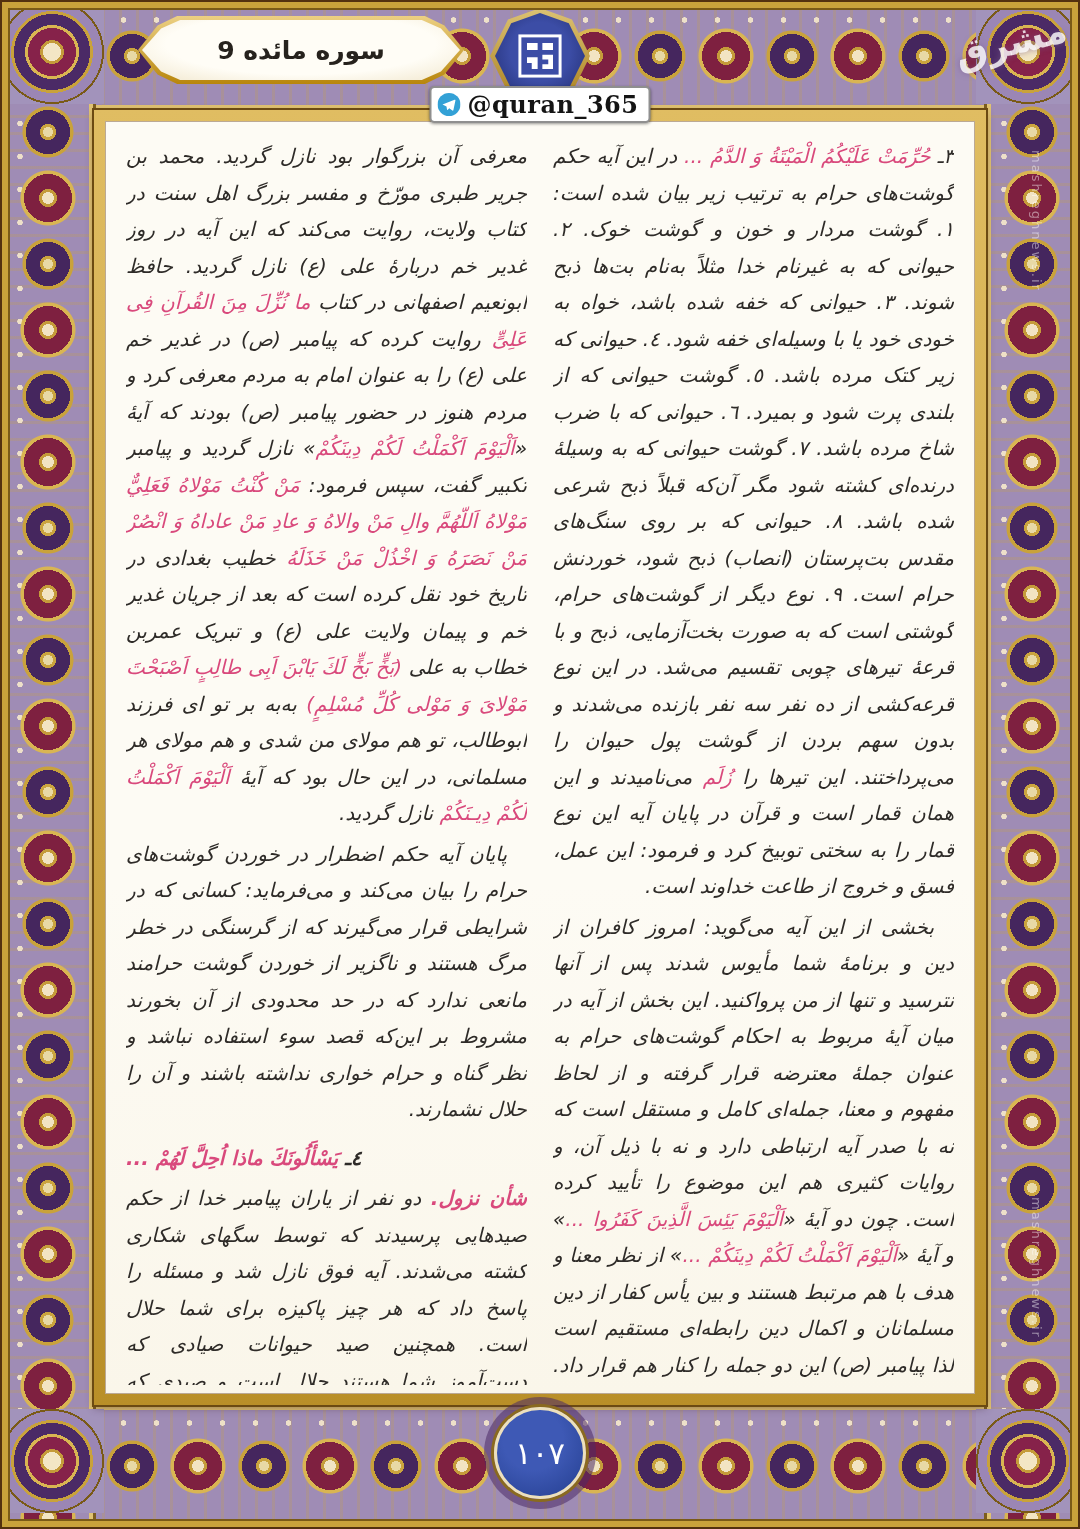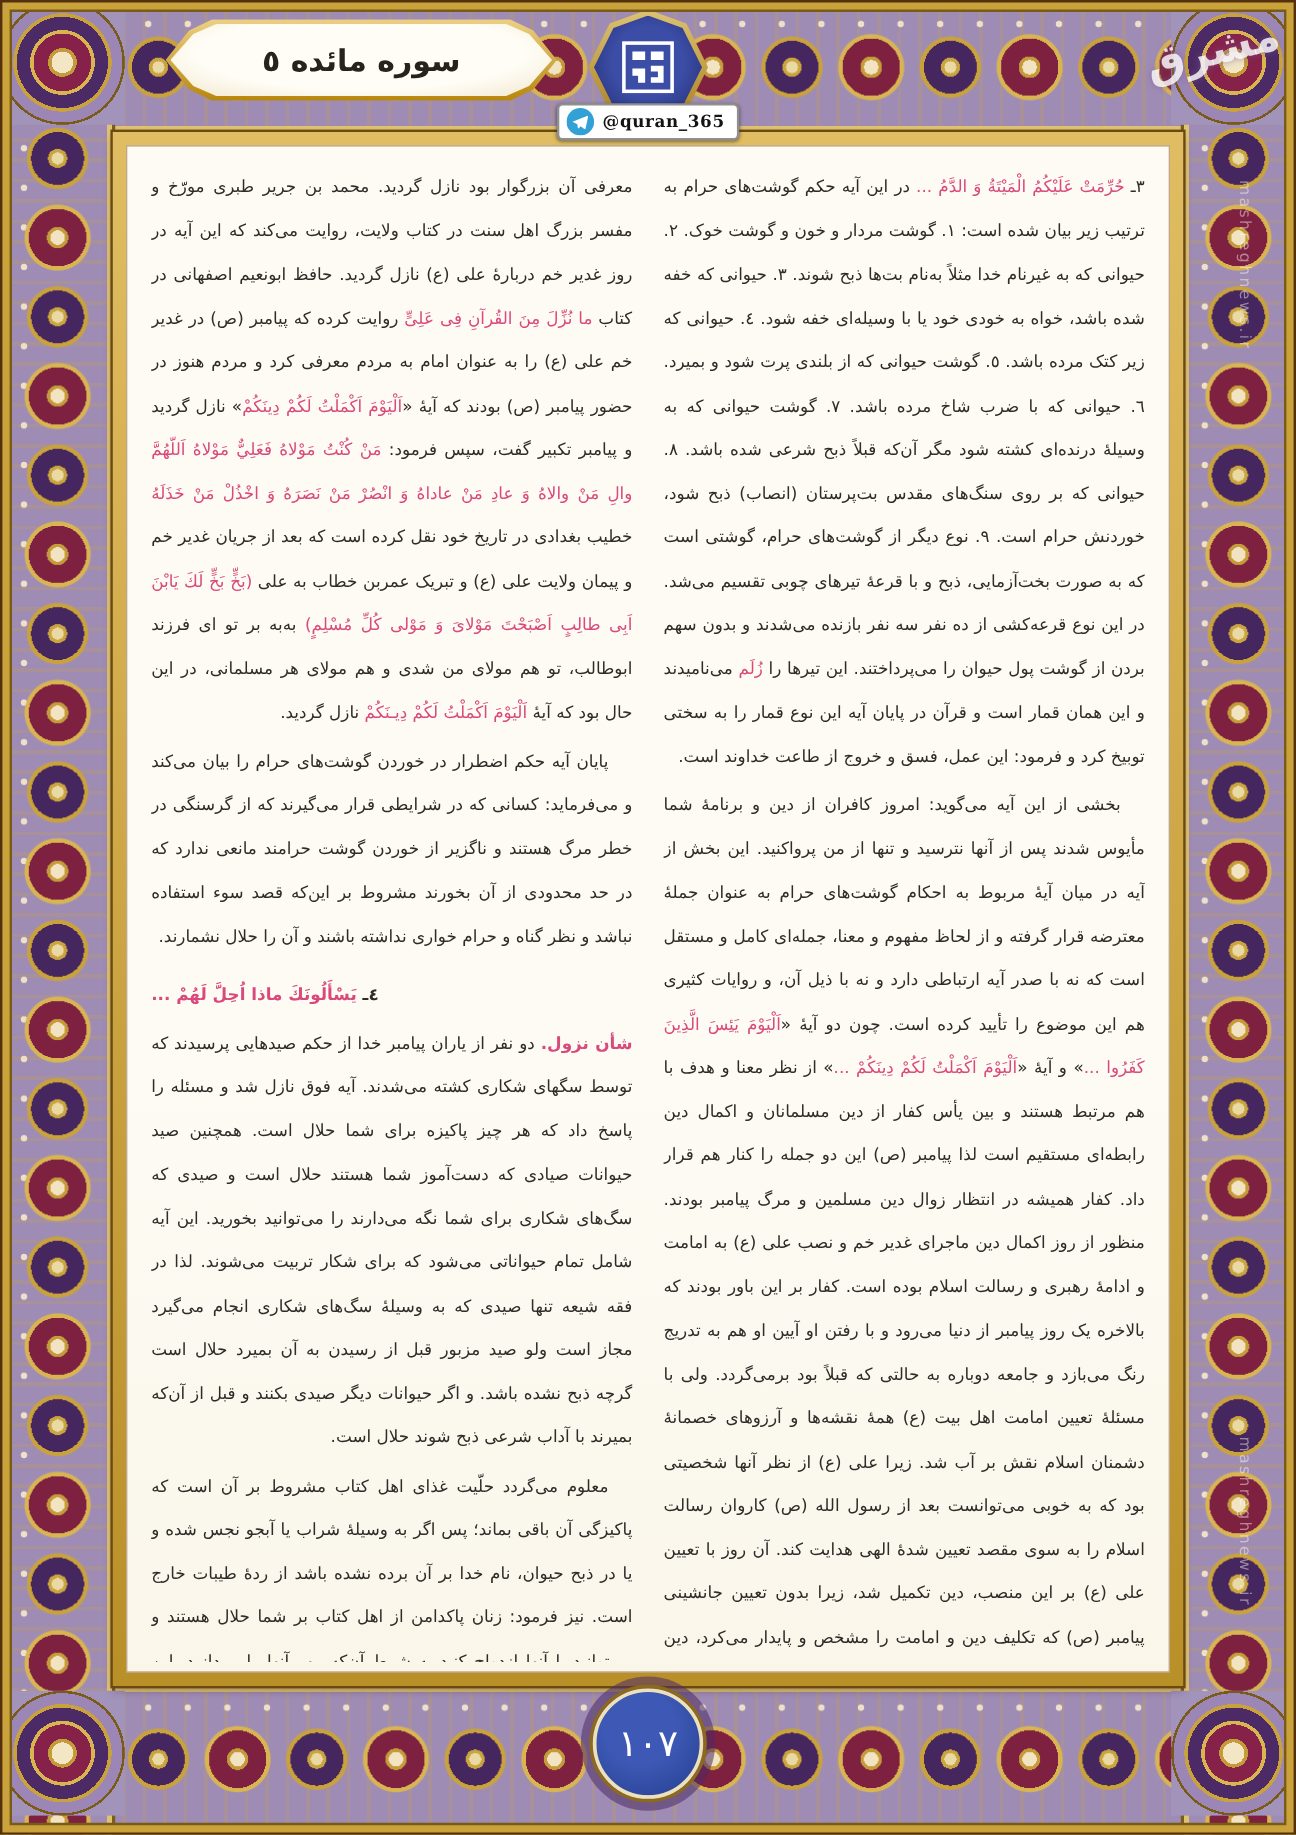--- a/index.html
+++ b/index.html
@@ -77,39 +77,39 @@
   }
   .emblem svg{width:52px;height:52px;}
   
   .tg-badge{
     position:absolute;top:86px;left:50%;transform:translateX(-50%);z-index:7;
     background:#ffffff;border:2px solid #8f8f8f;border-radius:5px;
     padding:2px 10px 2px 6px;display:flex;align-items:center;gap:7px;
     box-shadow:0 1px 3px rgba(0,0,0,.4);direction:ltr;
   }
   .tg-badge .icon{width:23px;height:23px;flex:0 0 auto;}
-  .tg-badge .handle{font-family:"DejaVu Serif",serif;font-weight:bold;font-size:14px;color:#141414;letter-spacing:.5px;}
+  .tg-badge .handle{font-family:"DejaVu Serif",serif;font-weight:bold;font-size:24px;color:#141414;letter-spacing:.5px;}
   
   .paper-frame{
     position:absolute;left:94px;right:94px;top:110px;bottom:124px;z-index:2;
     background:linear-gradient(180deg,#e0bd62,#b98f28);
     padding:11px;box-sizing:border-box;
     box-shadow:0 0 0 2px #6b4a12, 0 3px 8px rgba(60,30,40,.45);
   }
   .paper{
     width:100%;height:100%;box-sizing:border-box;overflow:hidden;
     background:linear-gradient(180deg,#fdfbf4 0 60%, #faf6ea);
     border:1px solid #bba995;
     padding:16px 20px 8px;
   }
   .cols{display:flex;gap:26px;height:100%;}
   .col{flex:1;overflow:hidden;}
   .para,.heading{
     margin:0;color:var(--ink,#2e2b28);
-    font-size:14px;line-height:36.5px;text-align:justify;
+    font-size:20px;line-height:36.5px;text-align:justify;font-style:italic;
   }
   .para + .para{margin-top:4px;}
   .para.indent{text-indent:20px;}
   .heading{margin:12px 0 4px;font-weight:bold;text-align:left;}
   .run-quran{color:var(--accent-red,#d9497c);}
   .run-label{color:var(--accent-red,#d9497c);font-weight:bold;}
   
   .page-num{
     position:absolute;bottom:30px;left:50%;transform:translateX(-50%);z-index:7;
     width:86px;height:86px;border-radius:50%;
@@ -141,21 +141,21 @@
   <div id="band-bottom" class="band band-h"></div>
   <div id="band-left" class="band band-v"></div>
   <div id="band-right" class="band band-v"></div>
   <div id="corner-tl" class="corner"></div>
   <div id="corner-tr" class="corner"></div>
   <div id="corner-bl" class="corner"></div>
   <div id="corner-br" class="corner"></div>
   <div class="outer-trim"></div>
 
   <div id="cartouche-surah" class="cartouche">
-    <div class="inner">سوره مائده ٥</div>
+    <div class="inner">سوره مائده 9</div>
   </div>
   <div class="emblem-wrap">
     <div class="emblem">
       <svg viewBox="0 0 44 44" aria-hidden="true">
         <rect x="5" y="5" width="34" height="34" fill="none" stroke="#ffffff" stroke-width="2.5"></rect>
         <path d="M11 11 h9 v6 h-9 z M24 11 h9 v6 h-9 z M11 23 h9 v10 h-5 v-5 h-4 z M24 21 h9 v12 h-9 v-4 h5 v-4 h-5 z" fill="#ffffff"></path>
       </svg>
     </div>
   </div>
 

